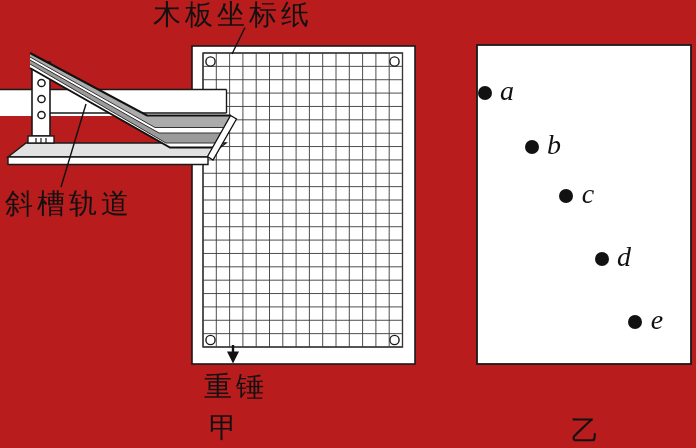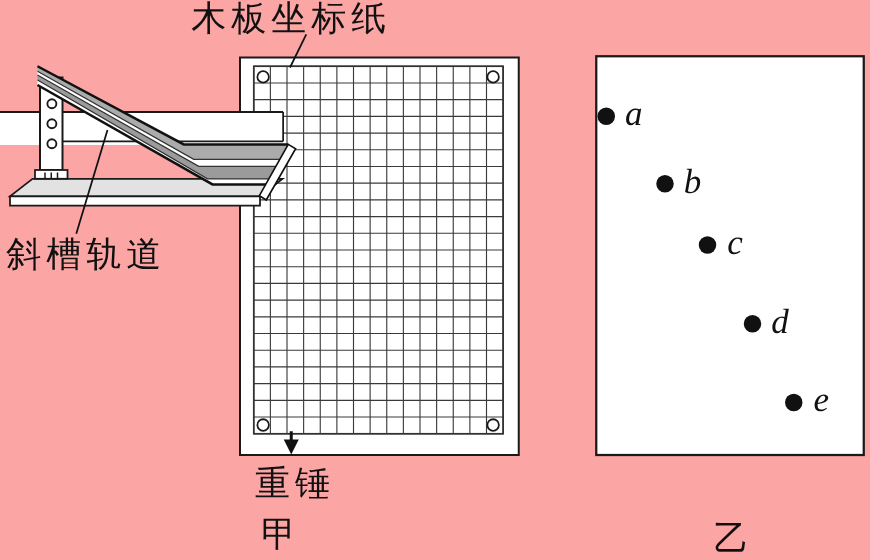--- a/index.html
+++ b/index.html
@@ -1,19 +1,19 @@
 <!DOCTYPE html>
 <html><head>
 <meta charset="utf-8">
 <style>
   html,body{margin:0;padding:0;background:#ffffff;}
   .stage{
     position:relative;
     width:696px;height:448px;
-    background:#fca5a5;
+    background:#b91c1c;
     overflow:hidden;
     font-family:"Liberation Serif","DejaVu Serif",serif;
   }
   svg{display:block;}
   text{fill:#111111;}
   .cjk{
     font-family:"Liberation Serif","DejaVu Serif",serif;
     font-size:28px;
     letter-spacing:4px;
     fill:#111111;

